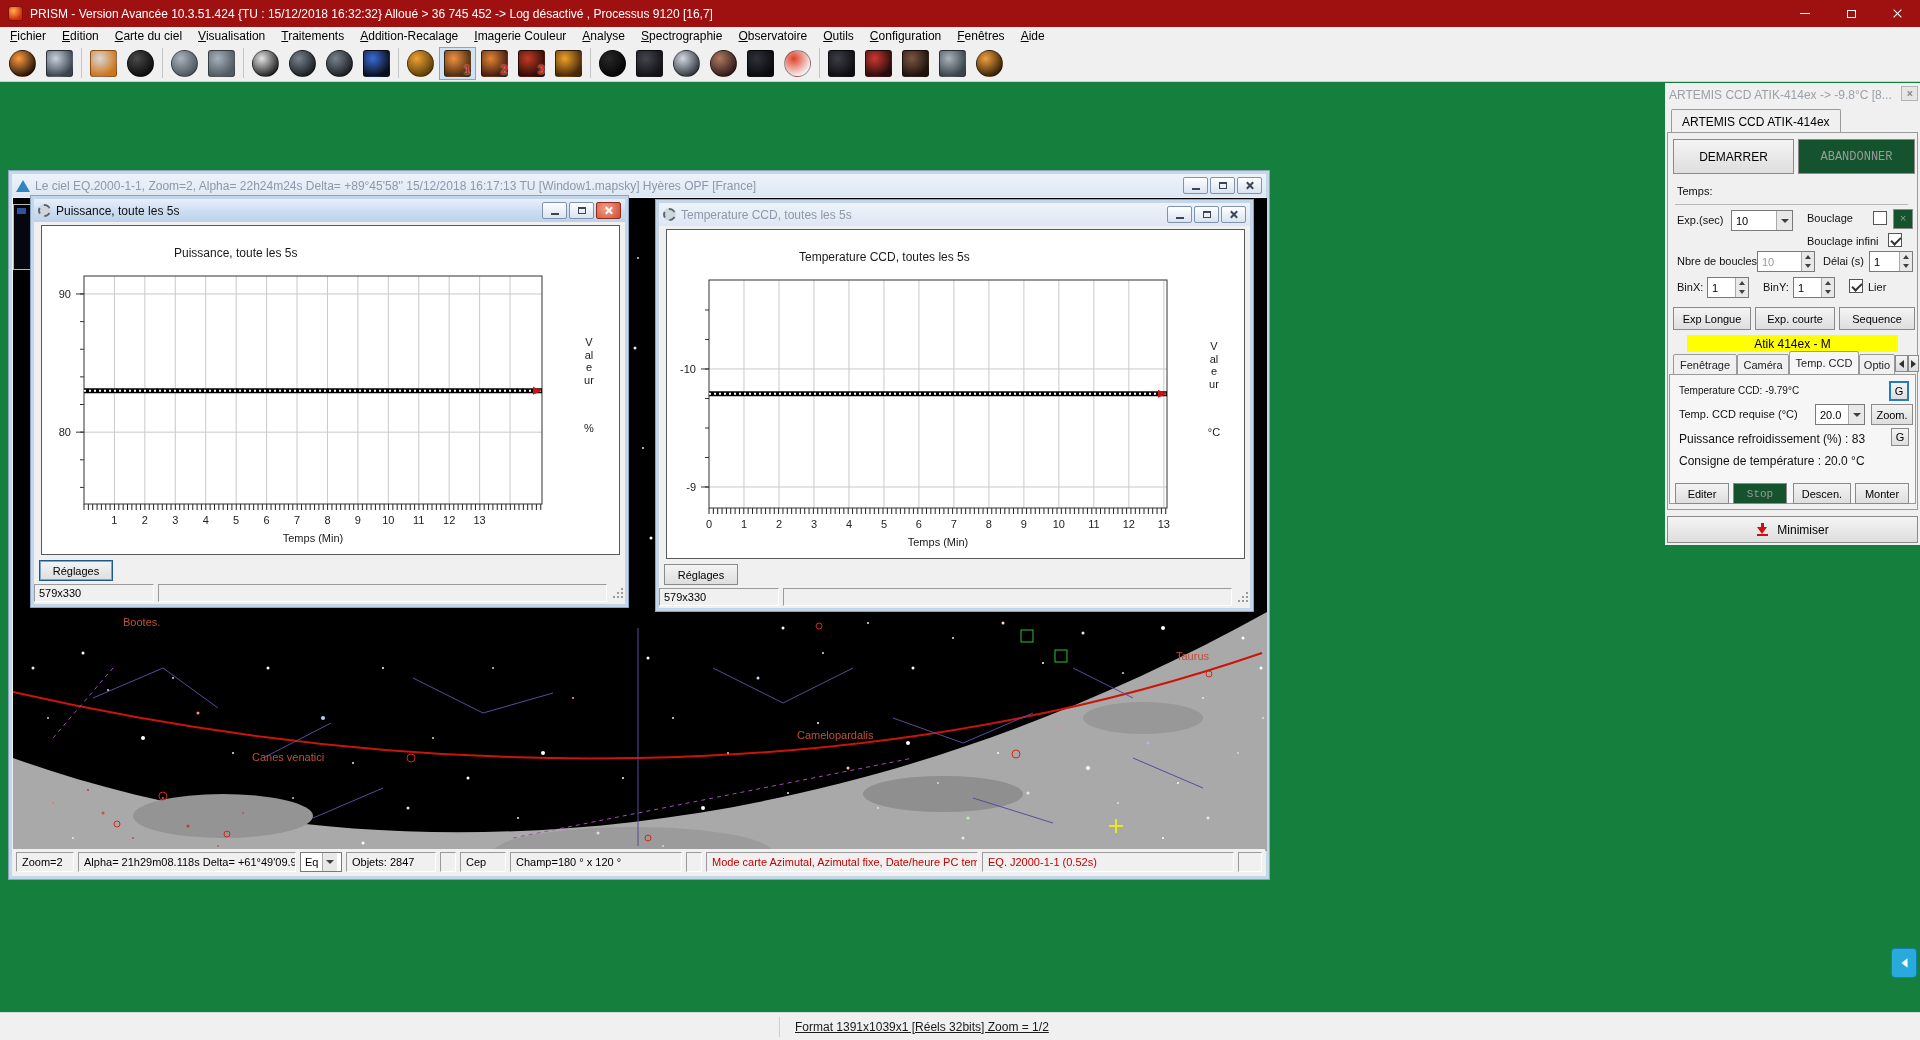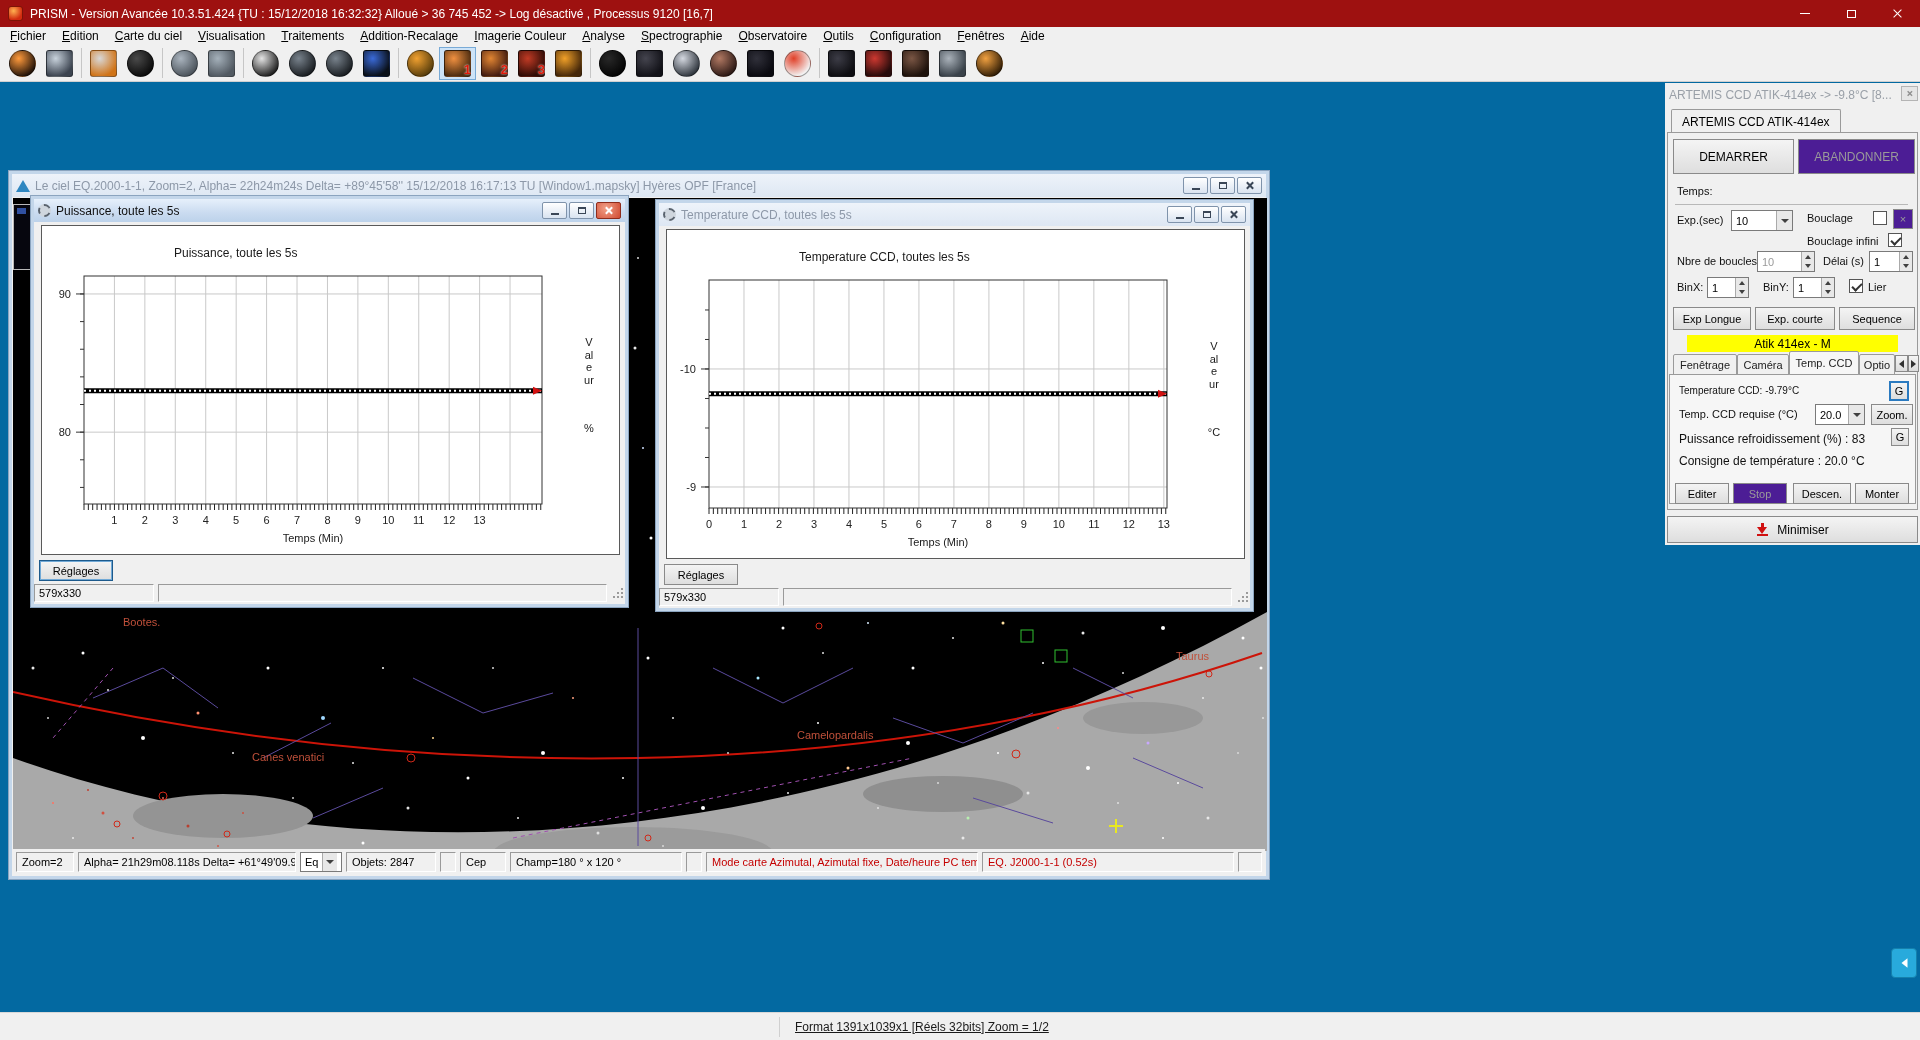--- a/index.html
+++ b/index.html
@@ -25,21 +25,21 @@
 
 
 #toolbar{position:absolute;left:0;top:45px;width:1920px;height:37px;background:#f0f0f0;border-bottom:1px solid #d0d0d0;display:flex;align-items:center;padding-left:4px;}
 .tb{width:37px;height:33px;display:flex;align-items:center;justify-content:center;border:1px solid transparent;position:relative;}
 .tb.selected{background:#cde3f7;border:1px solid #78aad6;}
 .tb i{display:block;width:27px;height:27px;border:1px solid rgba(0,0,0,.35);}
 .tb b{position:absolute;right:4px;bottom:2px;color:#e01808;font-size:13px;font-weight:bold;text-shadow:0 0 2px #fff;}
 .tb-sep{width:1px;height:30px;background:#c6c6c6;margin:0 3px;}
 
 
-#mdi{position:absolute;left:0;top:82px;width:1920px;height:930px;background:#0369a1;}
+#mdi{position:absolute;left:0;top:82px;width:1920px;height:930px;background:#15803d;}
 
 
 .win{position:absolute;border:1px solid #8ba4bf;box-shadow:0 0 0 3px #c3d6ea inset;background:#f0f0f0;}
 .win .tbar{position:absolute;left:3px;right:3px;top:3px;height:23px;display:flex;align-items:center;padding:0 4px;}
 .tbar.active{background:linear-gradient(180deg,#e6f0fb,#cadbf0 60%,#bcd2ea);}
 .tbar.inactive{background:linear-gradient(180deg,#eef3fa,#dde7f3);}
 .tbar .wtitle{font-size:12px;margin-left:5px;white-space:nowrap;overflow:hidden;}
 .tbar.active .wtitle{color:#101010;}
 .tbar.inactive .wtitle{color:#8d98a8;}
 .gear{width:13px;height:13px;border:2px dashed #5a636e;border-radius:50%;background:#cfd6de;flex:0 0 auto;}
@@ -69,21 +69,21 @@
 .chartwin{width:599px;height:413px;}
 #cwin1{left:30px;top:113px;z-index:30;}
 #cwin2{left:655px;top:117px;z-index:20;}
 .chart-panel{position:absolute;left:10px;top:29px;width:579px;height:330px;background:#fff;border:1px solid #5a5a5a;}
 .chart-title{position:absolute;left:132px;top:20px;font-size:12px;color:#1a1a1a;}
 .chart-xlabel{position:absolute;left:42px;top:306px;width:458px;text-align:center;font-size:11px;color:#1a1a1a;}
 .vlabel{position:absolute;left:541px;top:110px;width:12px;line-height:12.5px;font-size:11px;color:#1a1a1a;word-break:break-all;text-align:center;}
 .vunit{position:absolute;left:540px;top:196px;width:14px;line-height:12px;font-size:11px;color:#1a1a1a;word-break:break-all;text-align:center;}
 .btn{font-size:11px;color:#000;background:linear-gradient(#f4f4f4,#dedede);border:1px solid #8a8a8a;display:flex;align-items:center;justify-content:center;}
 .btn.focusblue{border:1px solid #1d5a8c;box-shadow:0 0 0 1px #71a9d6 inset;}
-.btn.disabled{color:#9a9a9a;background:#4c1d95;}
+.btn.disabled{color:#9a9a9a;background:#14532d;font-family:Liberation Mono, monospace;}
 .reglages{position:absolute;left:8px;top:364px;width:74px;height:21px;}
 .size-strip{position:absolute;left:3px;right:3px;bottom:3px;height:22px;background:#f0f0f0;display:flex;align-items:center;gap:4px;}
 .size-cell{height:18px;font-size:11px;display:flex;align-items:center;padding:0 4px;border:1px solid;border-color:#9a9a9a #fff #fff #9a9a9a;}
 .grip{margin-left:auto;width:14px;height:14px;background:
  radial-gradient(circle at 3px 11px,#9a9a9a 1.2px,transparent 1.5px),
  radial-gradient(circle at 7px 11px,#9a9a9a 1.2px,transparent 1.5px),
  radial-gradient(circle at 11px 11px,#9a9a9a 1.2px,transparent 1.5px),
  radial-gradient(circle at 7px 7px,#9a9a9a 1.2px,transparent 1.5px),
  radial-gradient(circle at 11px 7px,#9a9a9a 1.2px,transparent 1.5px),
  radial-gradient(circle at 11px 3px,#9a9a9a 1.2px,transparent 1.5px);}

